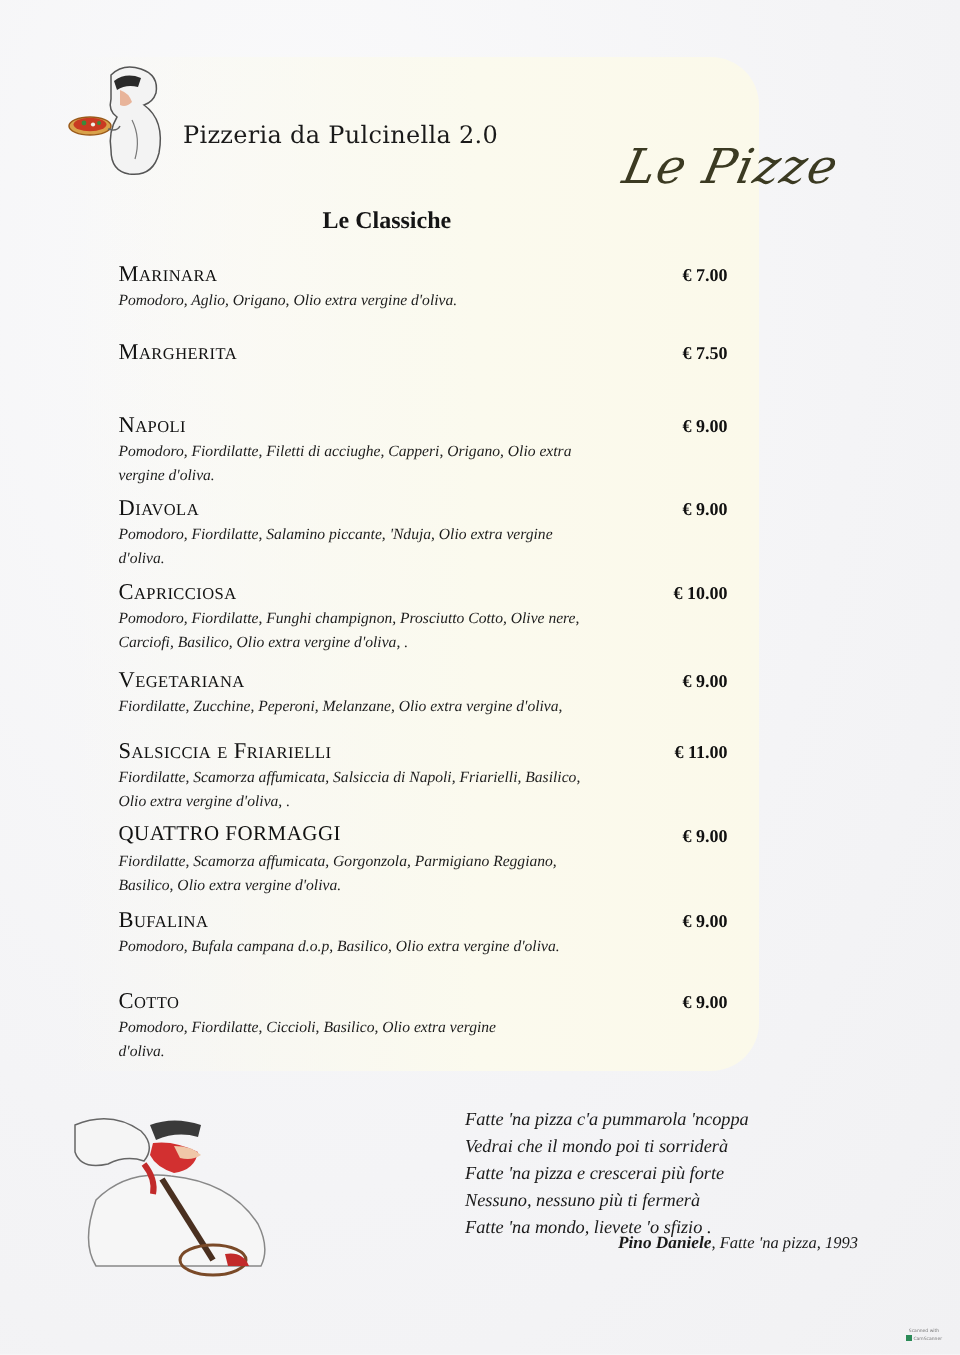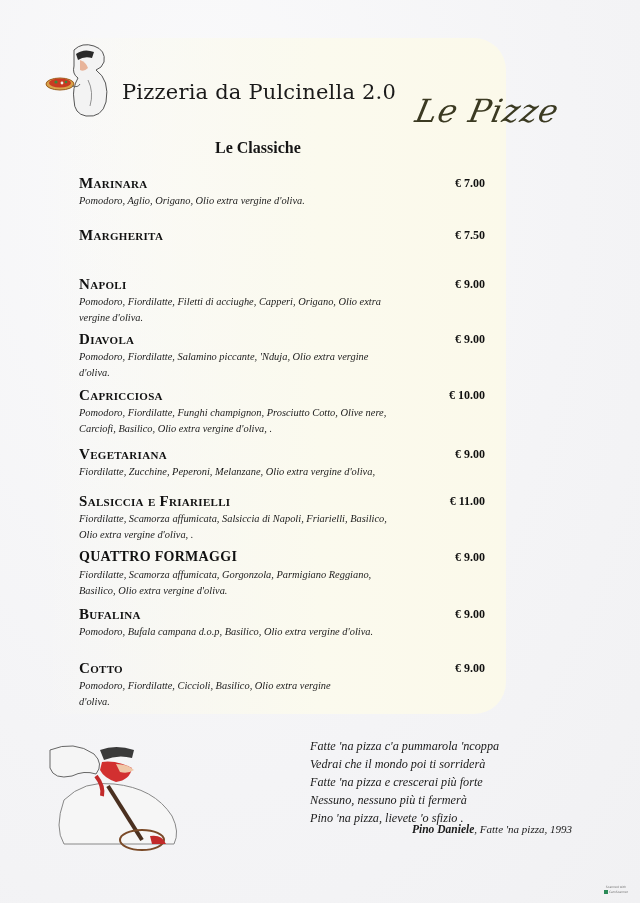--- a/index.html
+++ b/index.html
@@ -30,21 +30,21 @@
     }
     .chef-top {
       position: absolute; left: 44px; top: 40px; width: 72px; height: 80px;
     }
     .chef-bottom {
       position: absolute; left: 24px; top: 740px; width: 170px; height: 112px;
     }
     .brand {
       position: absolute; left: 122px; top: 80px;
       font-family: "DejaVu Serif", serif;
-      font-size: 21px; letter-spacing: 0.2px;
+      font-size: 16px; letter-spacing: 0.2px;
       color: #1a1a1a;
     }
     .section-title {
       position: absolute; left: 416px; top: 92px;
       font-family: "DejaVu Serif", serif;
       font-style: italic;
       font-size: 32px;
       color: #3b3a22;
       letter-spacing: 1px;
       transform: skewX(-12deg);
@@ -54,21 +54,21 @@
       font-size: 16px; font-weight: bold;
       color: #151515;
     }
     .menu {
       position: absolute; left: 79px; top: 174px; width: 406px;
     }
     .item {
       position: absolute; left: 0; width: 406px;
     }
     .item-name {
-      font-size: 15px; font-weight: bold;
+      font-size: 15px; font-weight: normal;
       font-variant: small-caps;
       letter-spacing: 0.3px;
       line-height: 18px;
       color: #111;
       white-space: nowrap;
     }
     .item-price {
       position: absolute; right: 0; top: 0;
       font-size: 12px; font-weight: bold;
       line-height: 18px;
@@ -189,20 +189,20 @@
   <ellipse cx="118" cy="100" rx="22" ry="10" fill="none" stroke="#7a4a28" stroke-width="2"></ellipse>
   <path d="M126 96 Q138 94 142 104 L128 104 Z" fill="#c22a2a"></path>
   <path d="M72 36 Q80 46 78 56" stroke="#c22a2a" stroke-width="4" fill="none"></path>
 </svg>
 
 <div class="poem">
   <div>Fatte 'na pizza c'a pummarola 'ncoppa</div>
   <div>Vedrai che il mondo poi ti sorriderà</div>
   <div>Fatte 'na pizza e crescerai più forte</div>
   <div>Nessuno, nessuno più ti fermerà</div>
-  <div>Pino 'na pizza, lievete 'o sfizio .</div>
+  <div>Fatte 'na mondo, lievete 'o sfizio .</div>
 </div>
 <div class="citation"><span class="author">Pino Daniele</span><span>, Fatte 'na pizza, 1993</span></div>
 
 <div class="watermark">
   <div>Scanned with</div>
   <div><span class="logo"></span><span>CamScanner</span></div>
 </div>
 
 </body></html>

